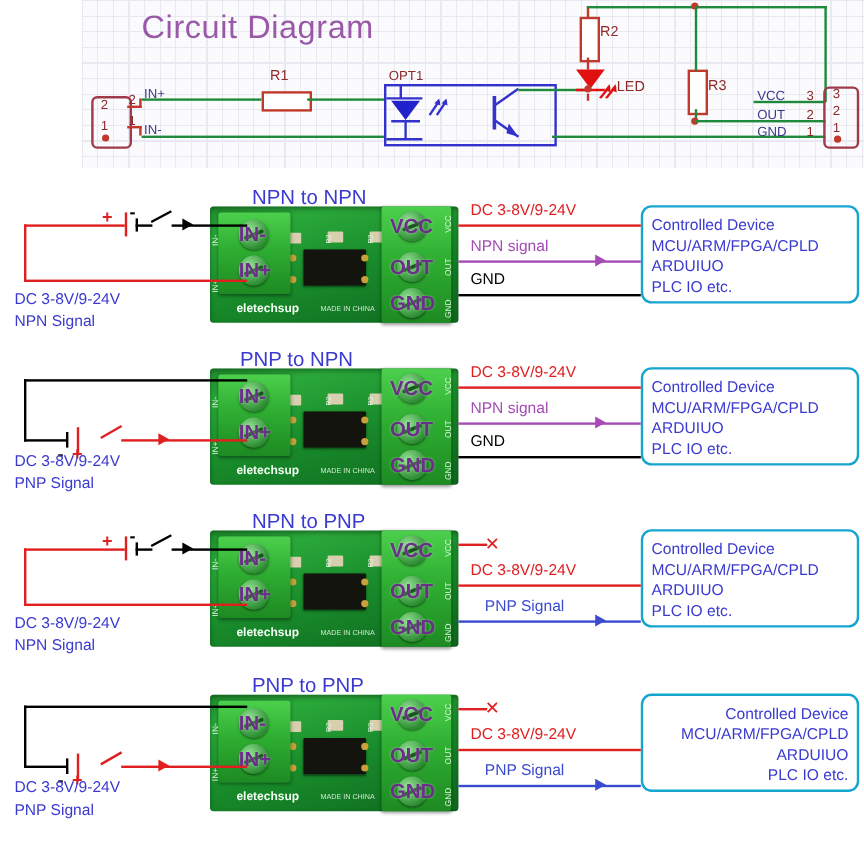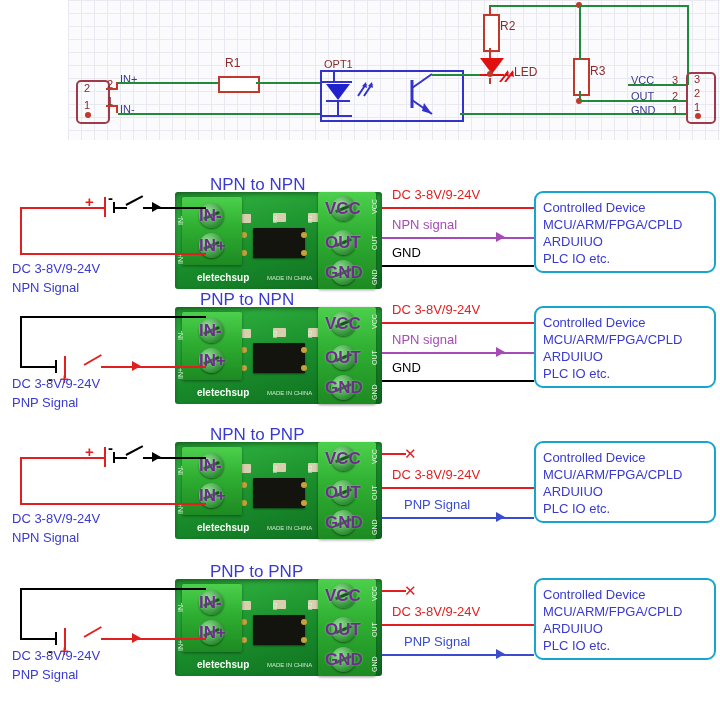--- a/index.html
+++ b/index.html
@@ -69,20 +69,21 @@
   .t-blu{color:#3a4bd0;} .t-nav{color:#3a3ad0;}
   .arrow{position:absolute;width:0;height:0;border-style:solid;}
   .xmark{position:absolute;font-size:15px;font-weight:bold;color:#e02020;line-height:1;}
   .plus,.minus{position:absolute;font-size:15px;font-weight:bold;white-space:nowrap;}
 </style>
 </head>
 <body>
 
 <div id="schematic">
 
+  <div class="ttl">Circuit Diagram</div>
 
   <div class="conn" style="left:8px;top:80px;width:30px;height:40px;"></div>
   <div class="pinnum" style="left:16px;top:82px;">2</div>
   <div class="pinnum" style="left:16px;top:99px;">1</div>
   <div class="dot" style="left:17px;top:112px;"></div>
   <div class="pinnum" style="left:39px;top:78px;">2</div>
   <div class="pinnum" style="left:39px;top:95px;">1</div>
 
   <div class="rwire" style="left:38px;top:88px;width:12px;height:2px;"></div>
   <div class="rwire" style="left:48px;top:82px;width:2px;height:8px;"></div>
@@ -159,21 +160,21 @@
   <div class="pinnum" style="left:604px;top:104px;">1</div>
 
   <div class="conn" style="left:618px;top:72px;width:26px;height:48px;"></div>
   <div class="pinnum" style="left:626px;top:73px;">3</div>
   <div class="pinnum" style="left:626px;top:87px;">2</div>
   <div class="pinnum" style="left:626px;top:101px;">1</div>
   <div class="dot" style="left:627px;top:113px;"></div>
 </div>
 
 <div id="sections">
-    <div class="section" style="top:155px;margin-top:20px;">
+    <div class="section" style="top:155px;">
       <div class="sec-title" style="left:210px;top:0px;">NPN to NPN</div>
       <div class="pcb" style="left:175px;top:17px;">
         <div class="chip" style="left:78px;top:36px;width:52px;height:30px;"></div>
         <div class="smd" style="left:63px;top:22px;width:13px;height:9px;"></div>
         <div class="smd" style="left:98px;top:21px;width:13px;height:9px;"></div>
         <div class="smd" style="left:133px;top:21px;width:13px;height:9px;"></div>
         <div class="smdg" style="left:44px;top:21px;width:12px;height:10px;"></div>
         <div class="pad" style="left:66px;top:40px;width:6px;height:6px;"></div>
         <div class="pad" style="left:66px;top:58px;width:6px;height:6px;"></div>
         <div class="pad" style="left:126px;top:40px;width:6px;height:6px;"></div>
@@ -350,21 +351,21 @@
         <div class="devline">PLC IO etc.</div>
       </div>
       <div class="ln ln-h c-red" style="left:382px;top:28px;width:24px;"></div>
       <div class="xmark" style="left:404px;top:21px;">✕</div>
       <div class="ln ln-h c-red" style="left:382px;top:62px;width:152px;"></div>
       <div class="tag t-red" style="left:392px;top:42px;">DC 3-8V/9-24V</div>
       <div class="ln ln-h c-blu" style="left:382px;top:92px;width:152px;"></div>
       <div class="tag t-blu" style="left:404px;top:72px;">PNP Signal</div>
       <div class="arrow" style="left:496px;top:87px;border-width:5px 0 5px 9px;border-color:transparent transparent transparent #3a4bd0;"></div>
     </div>
-    <div class="section" style="top:562px;">
+    <div class="section" style="top:562px;text-align:right;">
       <div class="sec-title" style="left:210px;top:0px;">PNP to PNP</div>
       <div class="pcb" style="left:175px;top:17px;">
         <div class="chip" style="left:78px;top:36px;width:52px;height:30px;"></div>
         <div class="smd" style="left:63px;top:22px;width:13px;height:9px;"></div>
         <div class="smd" style="left:98px;top:21px;width:13px;height:9px;"></div>
         <div class="smd" style="left:133px;top:21px;width:13px;height:9px;"></div>
         <div class="smdg" style="left:44px;top:21px;width:12px;height:10px;"></div>
         <div class="pad" style="left:66px;top:40px;width:6px;height:6px;"></div>
         <div class="pad" style="left:66px;top:58px;width:6px;height:6px;"></div>
         <div class="pad" style="left:126px;top:40px;width:6px;height:6px;"></div>

